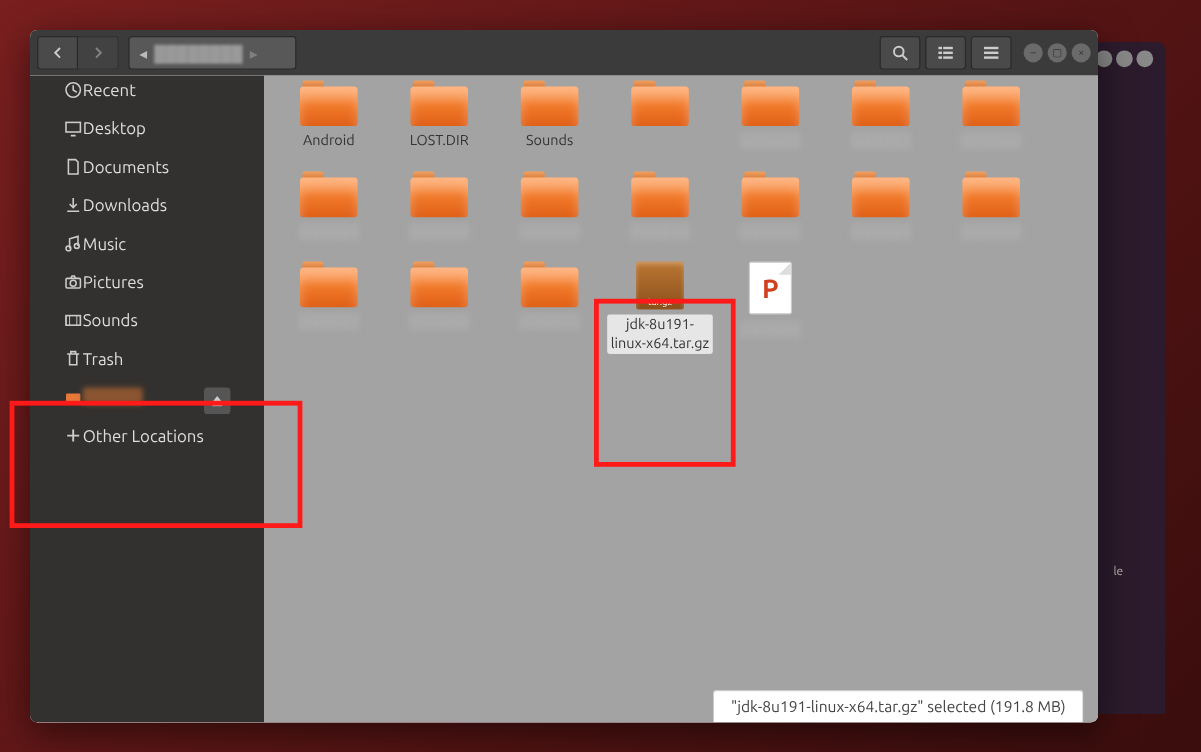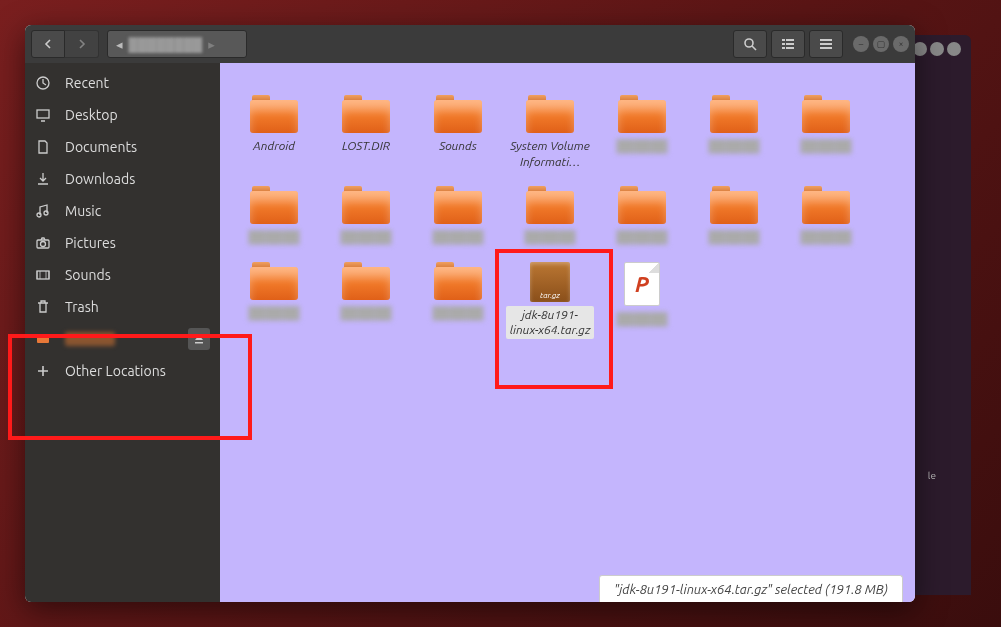--- a/index.html
+++ b/index.html
@@ -124,24 +124,23 @@
   .sidebar {
     width: 195px;
     background: #33312f;
     color: #ddd;
     padding: 4px 0;
     overflow-y: auto;
     position: relative;
   }
   .side-item {
     display: flex;
-    align-items: center;
+    align-items: flex-start;
     height: 32px;
-    padding: 0 10px;
-    gap: 14px;
+    padding: 0 28px;
     cursor: pointer;
     color: #ddd;
     font-size: 14px;
   }
   .side-icon {
     width: 16px; height: 16px;
     display: flex; align-items: center; justify-content: center;
     color: #ccc;
   }
   .side-item .blur { filter: blur(2px); background: #8a5530; width: 50px; height: 14px; border-radius: 2px; }
@@ -149,30 +148,29 @@
     margin-left: auto;
     width: 22px; height: 22px;
     background: #555; border-radius: 3px;
     display: flex; align-items: center; justify-content: center;
     font-size: 10px;
   }
 
   
   .content {
     flex: 1;
-    background: #c4b5fd;
+    background: #a3a3a3;
     color: #333;
-    padding: 28px 8px;
+    padding: 0 8px;
     display: flex;
     flex-wrap: wrap;
     align-content: flex-start;
     gap: 4px 0;
     position: relative;
     overflow-y: auto;
-    font-style: italic;
   }
   .item {
     width: 92px;
     display: flex;
     flex-direction: column;
     align-items: center;
     padding: 4px 2px;
     cursor: pointer;
   }
   .item.selected .lbl {
@@ -438,21 +436,20 @@
         <div class="item">
           <div class="folder-icon"></div>
           <div class="lbl">LOST.DIR</div>
         </div>
         <div class="item">
           <div class="folder-icon"></div>
           <div class="lbl">Sounds</div>
         </div>
         <div class="item">
           <div class="folder-icon"></div>
-          <div class="lbl">System Volume Informati…</div>
         </div>
         <div class="item">
           <div class="folder-icon"></div>
           <div class="lbl blurred">██████</div>
         </div>
         <div class="item">
           <div class="folder-icon"></div>
           <div class="lbl blurred">██████</div>
         </div>
         <div class="item">

